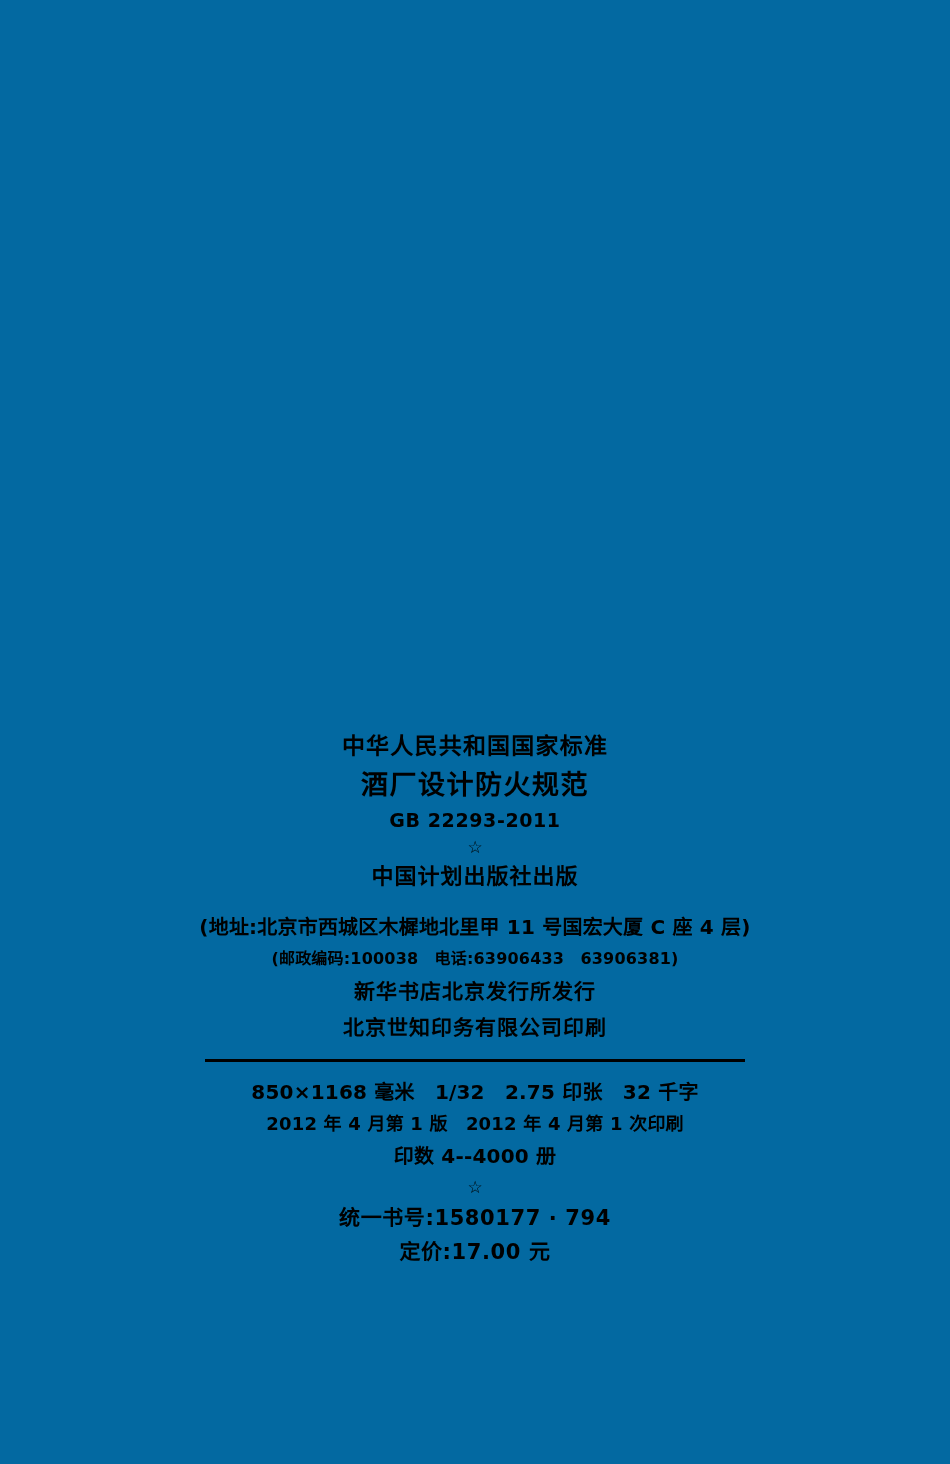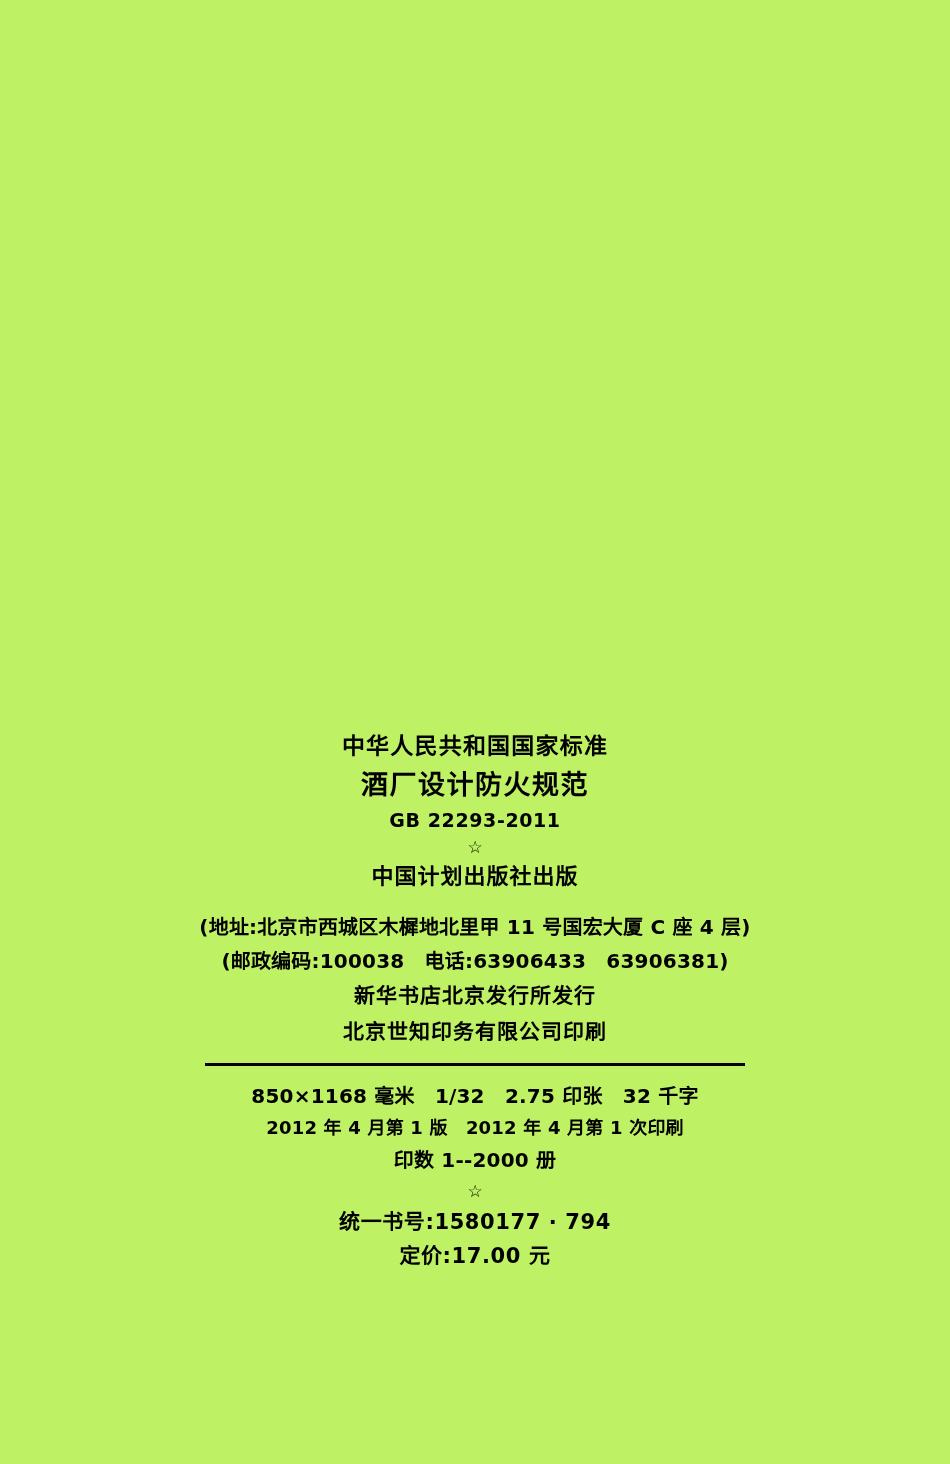--- a/index.html
+++ b/index.html
@@ -17,21 +17,21 @@
     overflow: hidden;
   }
 
   
   .page {
     position: absolute;
     left: 0;
     top: 0;
     width: 950px;
     height: 1464px;
-    background: #bef264;
+    background: #0369a1;
   }
 
   
   .colophon {
     position: absolute;
     left: 0;
     right: 0;
     top: 735px;
     text-align: center;
   }
@@ -79,21 +79,21 @@
   }
 
   .address {
     font-size: 20px;
     font-weight: bold;
     letter-spacing: 0.2px;
     margin-bottom: 14px;
   }
 
   .contact {
-    font-size: 20px;
+    font-size: 16px;
     font-weight: bold;
     letter-spacing: 0.2px;
     margin-bottom: 15px;
   }
 
   .distributor {
     font-size: 21px;
     font-weight: bold;
     letter-spacing: 1px;
     margin-bottom: 15px;
@@ -177,21 +177,21 @@
     <span class="line distributor">新华书店北京发行所发行</span>
 
     <span class="line printer">北京世知印务有限公司印刷</span>
 
     <div class="rule"></div>
 
     <span class="line spec">850×1168 毫米　1/32　2.75 印张　32 千字</span>
 
     <span class="line edition">2012 年 4 月第 1 版　2012 年 4 月第 1 次印刷</span>
 
-    <span class="line print-run">印数 1--2000 册</span>
+    <span class="line print-run">印数 4--4000 册</span>
 
     <span class="line star2">☆</span>
 
     <span class="line book-number">统一书号:1580177 · 794</span>
 
     <span class="line price">定价:17.00 元</span>
 
   </div>
 </div>
 

